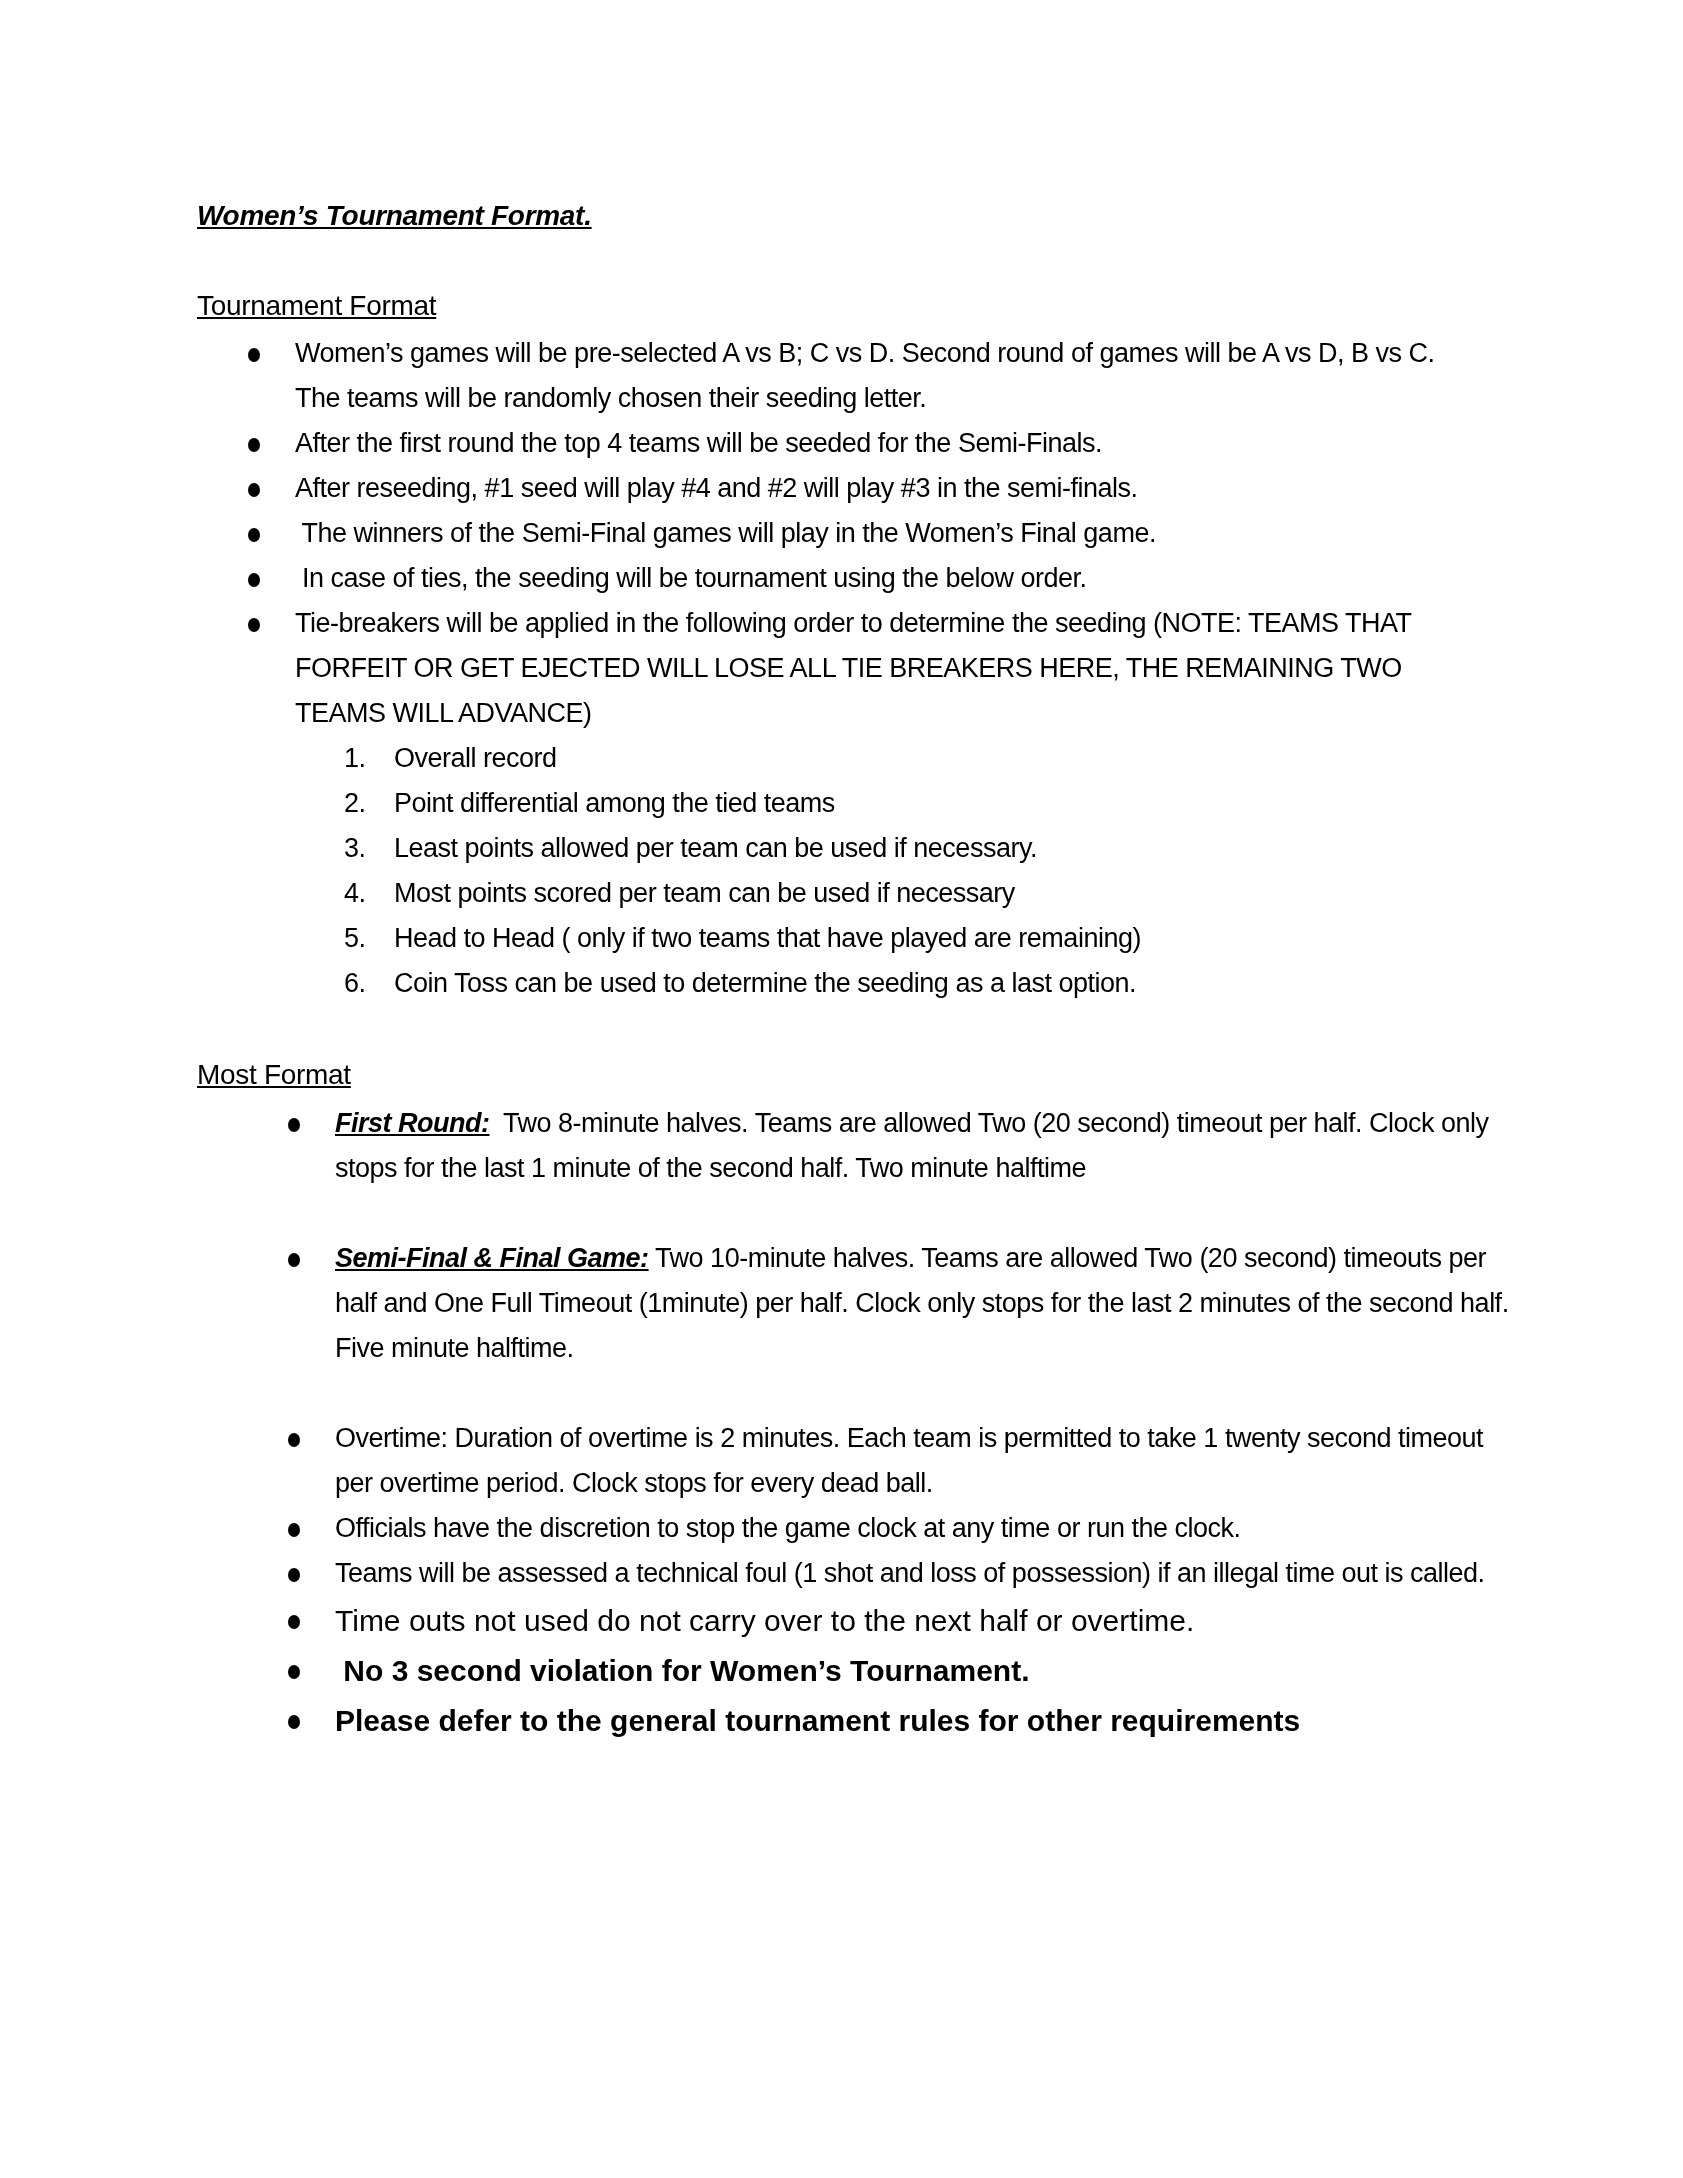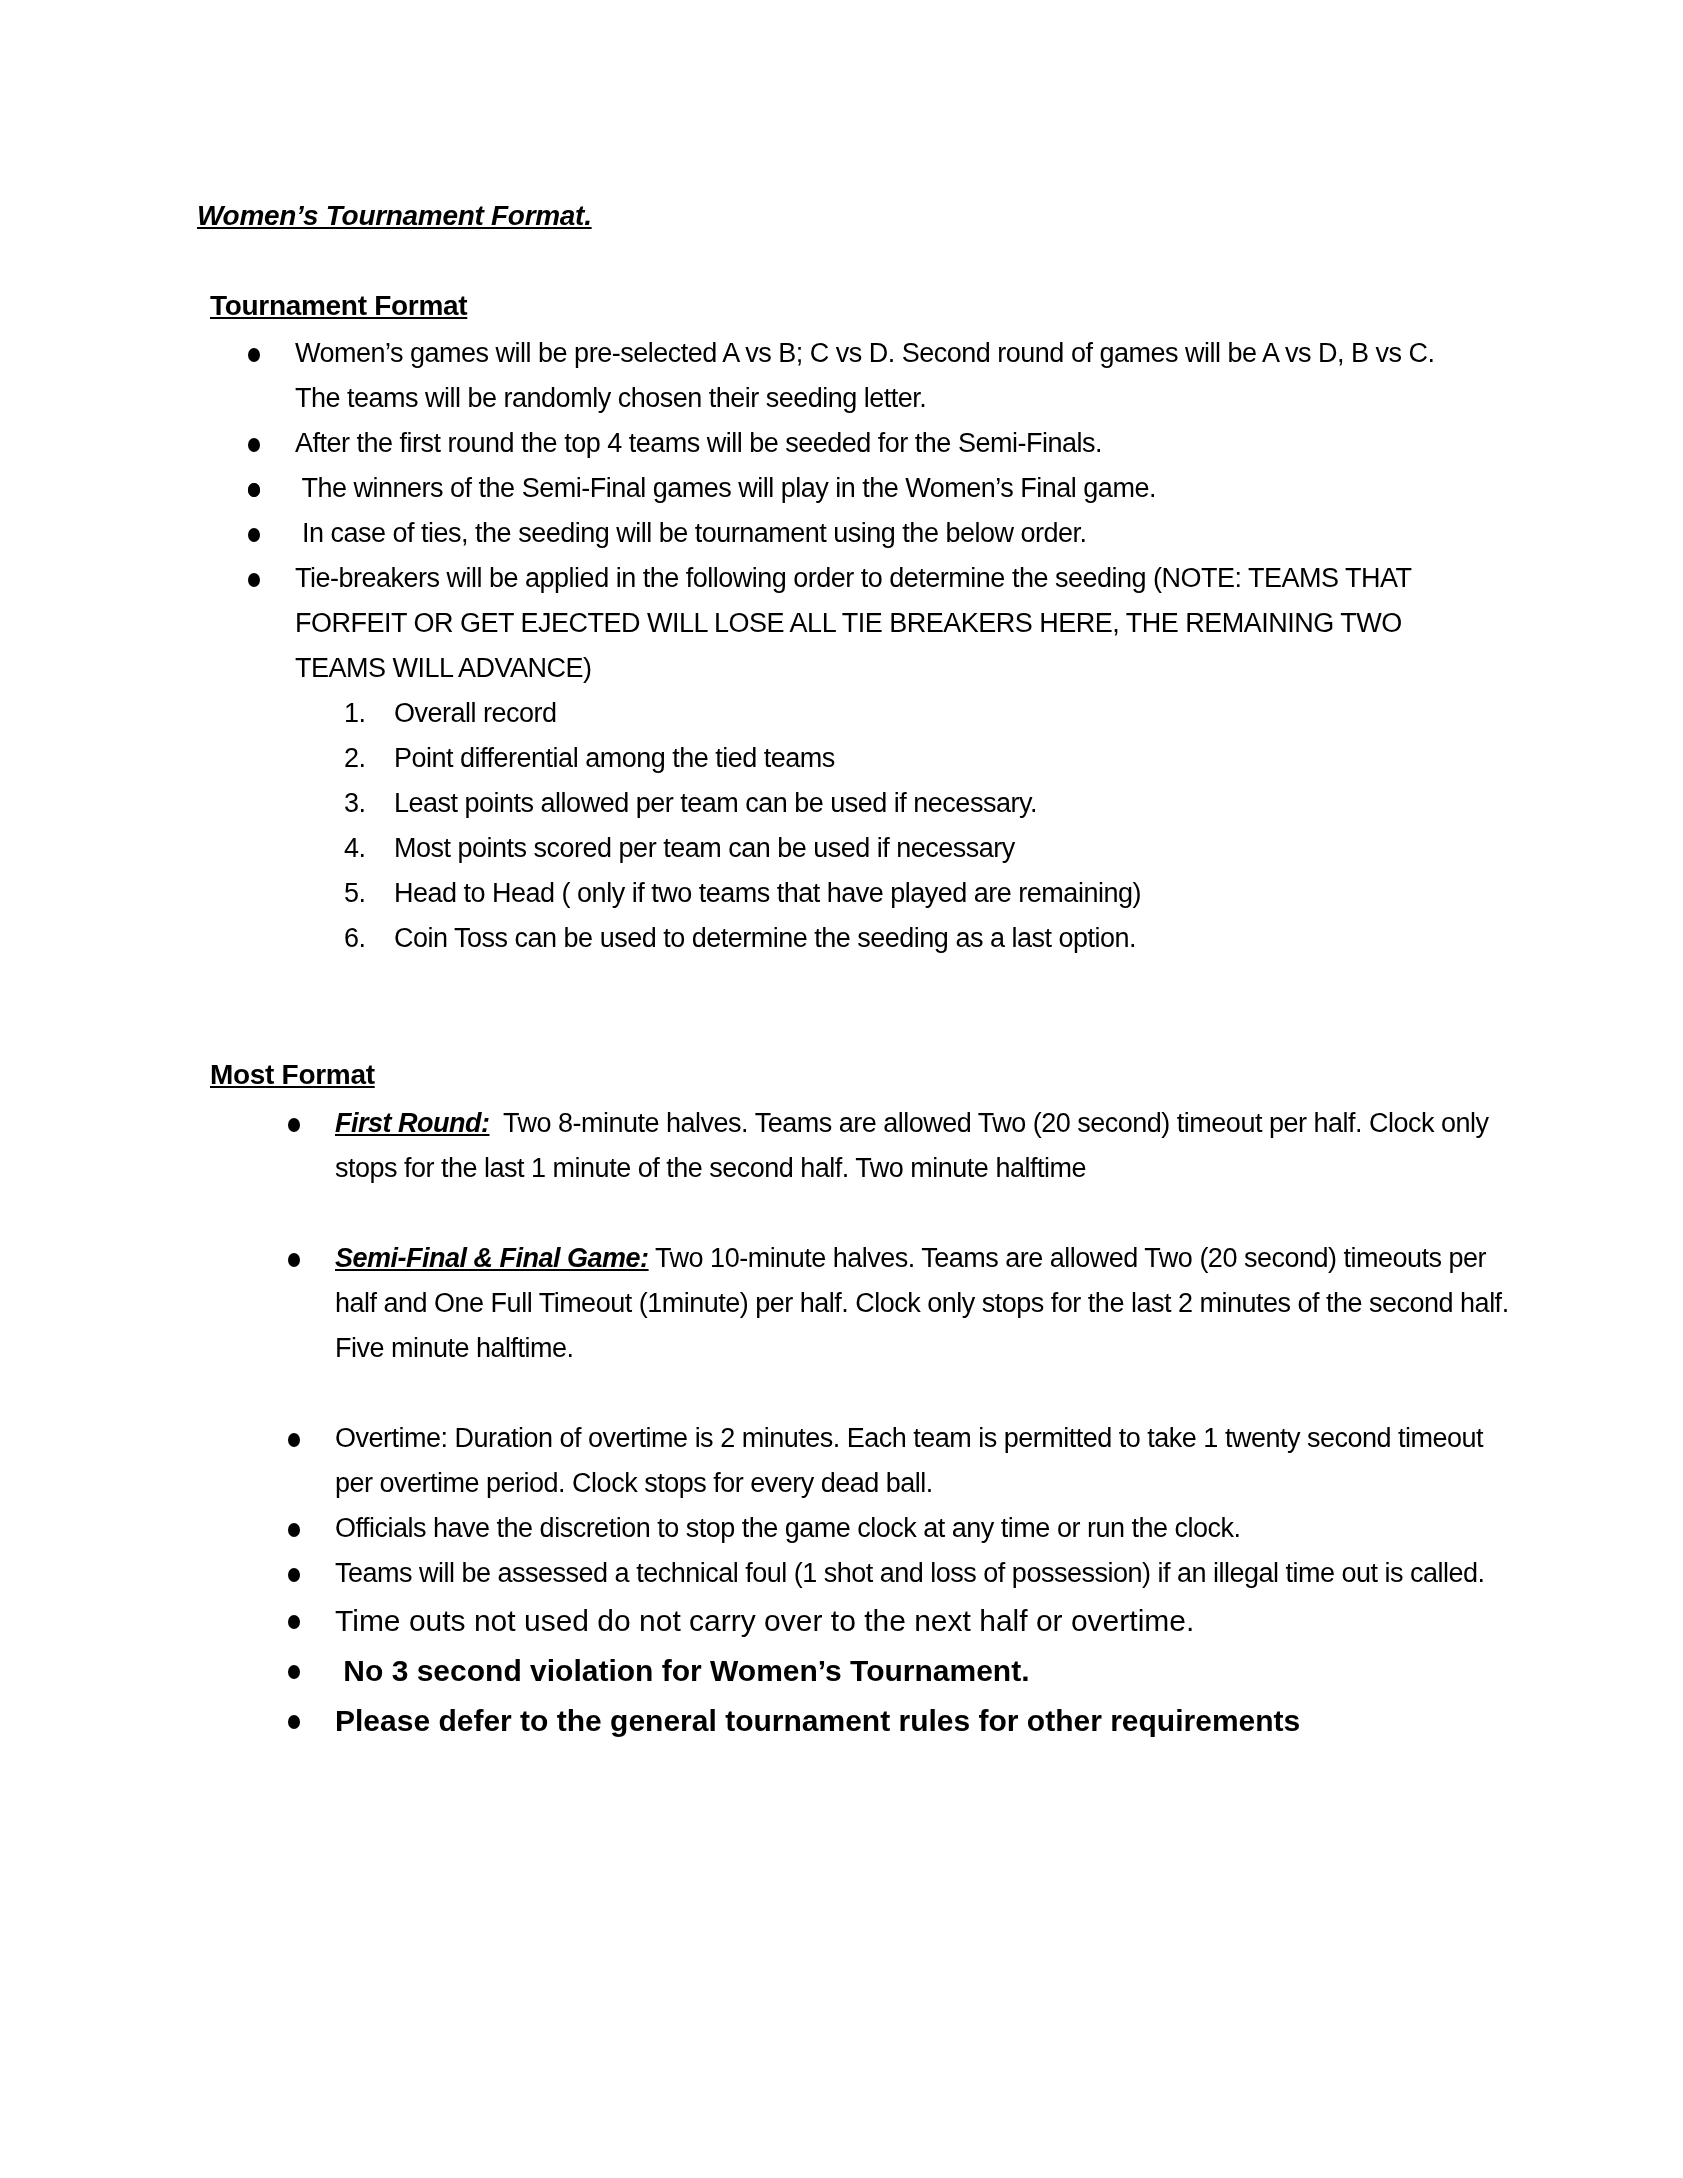--- a/index.html
+++ b/index.html
@@ -2,22 +2,22 @@
 <html><head>
 <meta charset="utf-8">
 <style>
   html, body { margin: 0; padding: 0; background: #ffffff; }
   body { width: 1683px; height: 2178px; position: relative; overflow: hidden;
          font-family: "Liberation Sans", sans-serif; color: #000; }
   .page { position: absolute; left: 0; top: 0; width: 1683px; height: 1546px; }
   .title { position: absolute; left: 197px; top: 200px; font-size: 28px;
            font-weight: bold; font-style: italic; text-decoration: underline;
            letter-spacing: -0.3px; }
-  .section-heading { position: absolute; left: 210px; font-size: 28px;
-           font-weight: bold; text-decoration: underline; letter-spacing: -0.3px; }
+  .section-heading { position: absolute; left: 197px; font-size: 28px;
+           font-weight: normal; text-decoration: underline; letter-spacing: -0.3px; }
   .bullets { position: absolute; left: 0; width: 1683px; margin: 0; padding: 0; list-style: none; }
   .bullet { position: relative; padding-left: 295px; width: 1188px; font-size: 27px;
             line-height: 45px; letter-spacing: -0.5px; }
   .bullet .dot { position: absolute; left: 248px; top: 17px; width: 12px; height: 14px;
             background: #000; border-radius: 50%; }
   .bullet.spaced { margin-top: 45px; }
   .num-list { margin: 0; padding: 0; list-style: none; }
   .num-item { position: relative; padding-left: 394px; font-size: 27px; line-height: 45px;
             letter-spacing: -0.5px; }
   .num-item .num { position: absolute; left: 344px; }
@@ -39,20 +39,21 @@
     <li class="bullet">
       <span class="dot"></span>
       <span>Women’s games will be pre-selected A vs B; C vs D.  Second round of games will be A vs D, B vs C.   The teams will be randomly chosen their seeding letter.</span>
     </li>
     <li class="bullet">
       <span class="dot"></span>
       <span>After the first round the top 4 teams will be seeded for the Semi-Finals.</span>
     </li>
     <li class="bullet">
       <span class="dot"></span>
+      <span>After reseeding, #1 seed will play #4 and #2 will play #3 in the semi-finals.</span>
     </li>
     <li class="bullet">
       <span class="dot"></span>
       <span style="white-space:pre"> The winners of the Semi-Final games will play in the Women’s Final game.</span>
     </li>
     <li class="bullet">
       <span class="dot"></span>
       <span style="white-space:pre"> In case of ties, the seeding will be tournament using the below order.</span>
     </li>
     <li class="bullet">

